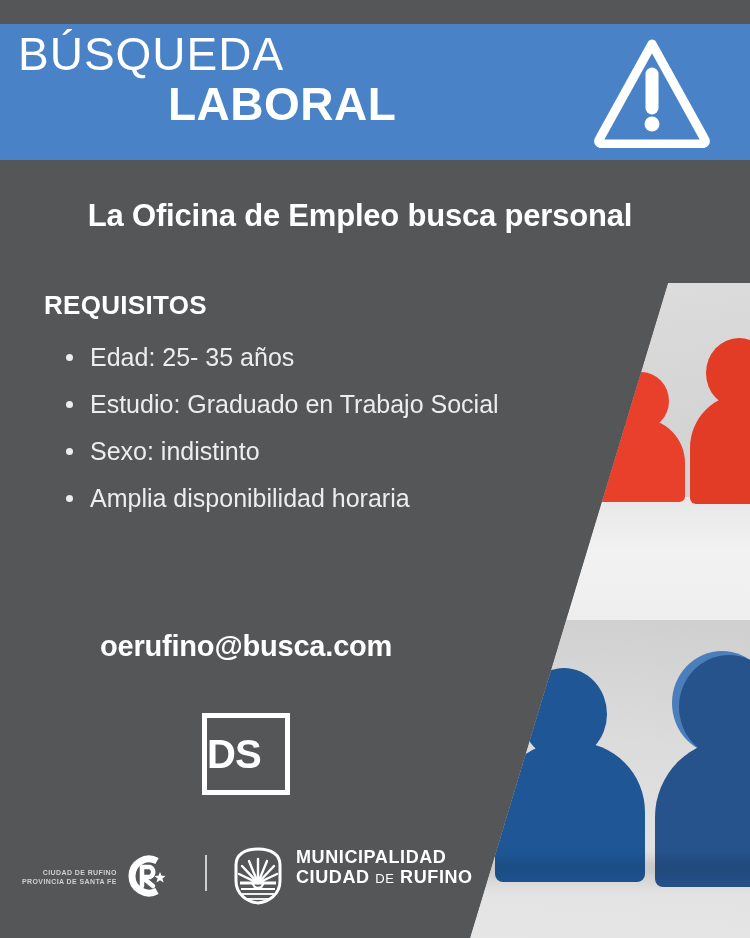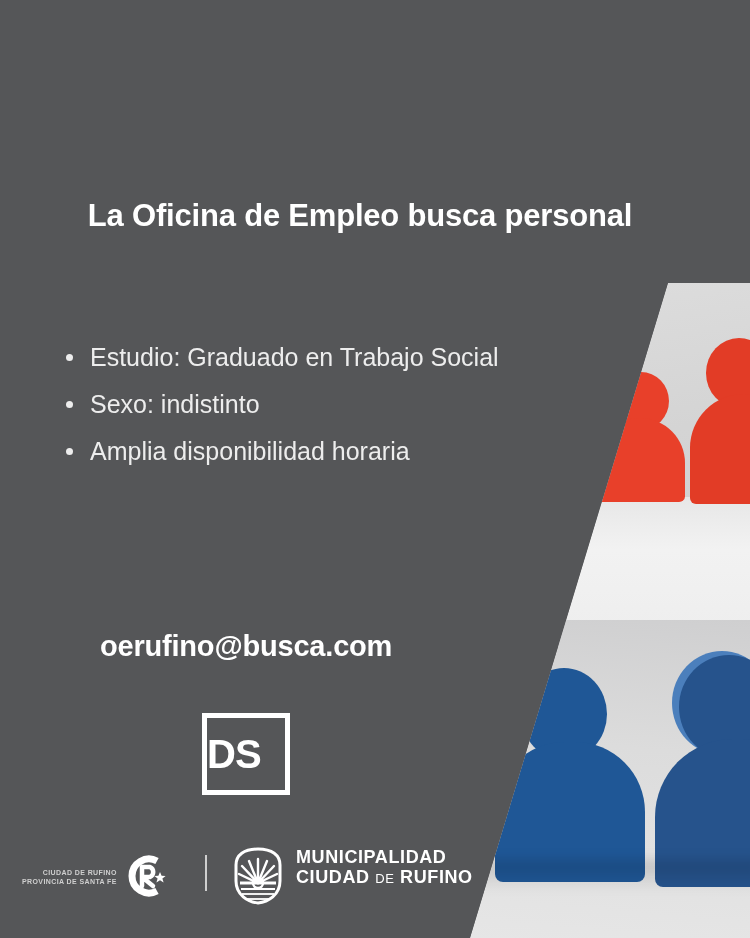--- a/index.html
+++ b/index.html
@@ -180,27 +180,42 @@
     </div>
     <div class="fig blue-r">
       <div class="head"></div>
       <div class="body"></div>
     </div>
     <div class="photo-shadow"></div>
   </div>
 
   <div class="gray-wedge"></div>
 
+  <div class="banner">
+    <div class="banner-title">
+      <div class="banner-line1">BÚSQUEDA</div>
+      <div class="banner-line2">LABORAL</div>
+    </div>
+    <div class="warn-icon">
+      <svg width="120" height="112" viewBox="0 0 120 112">
+        <path d="M60 8 L112 102 Q116 108 108 108 L12 108 Q4 108 8 102 Z" fill="none" stroke="#ffffff" stroke-width="9" stroke-linejoin="round"></path>
+        <path d="M60 38 L60 72" stroke="#ffffff" stroke-width="13" stroke-linecap="round"></path>
+        <circle cx="60" cy="88" r="7.5" fill="#ffffff"></circle>
+      </svg>
+    </div>
+  </div>
 
   <div class="content">
 
     <div class="headline">La Oficina de Empleo busca personal</div>
 
+    <div class="req-title">REQUISITOS</div>
 
     <ul class="req-list">
+      <li>Edad: 25- 35 años</li>
       <li>Estudio: Graduado en Trabajo Social</li>
       <li>Sexo: indistinto</li>
       <li>Amplia disponibilidad horaria</li>
     </ul>
 
     <div class="email">oerufino@busca.com</div>
 
     <div class="ds-logo">
       <span>DS</span>
     </div>

